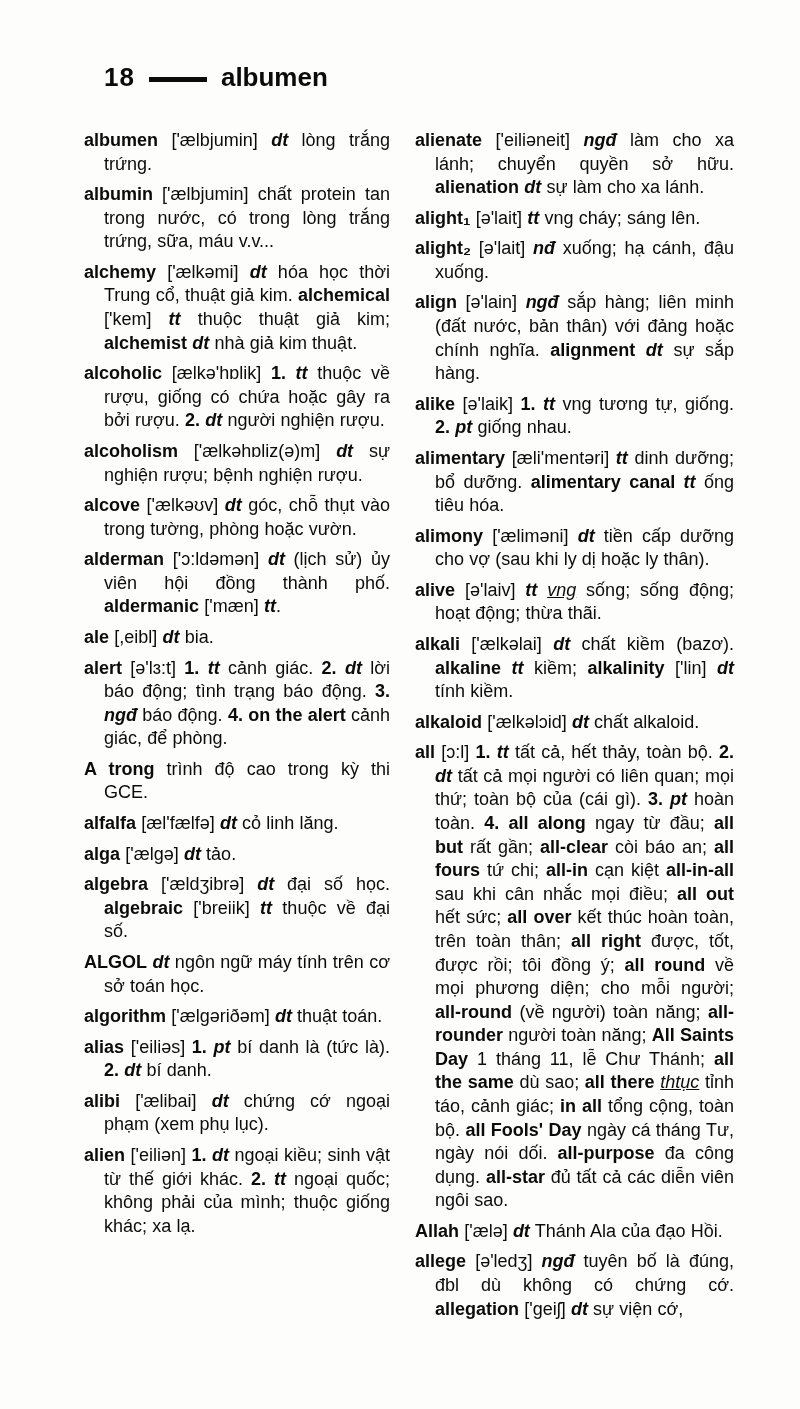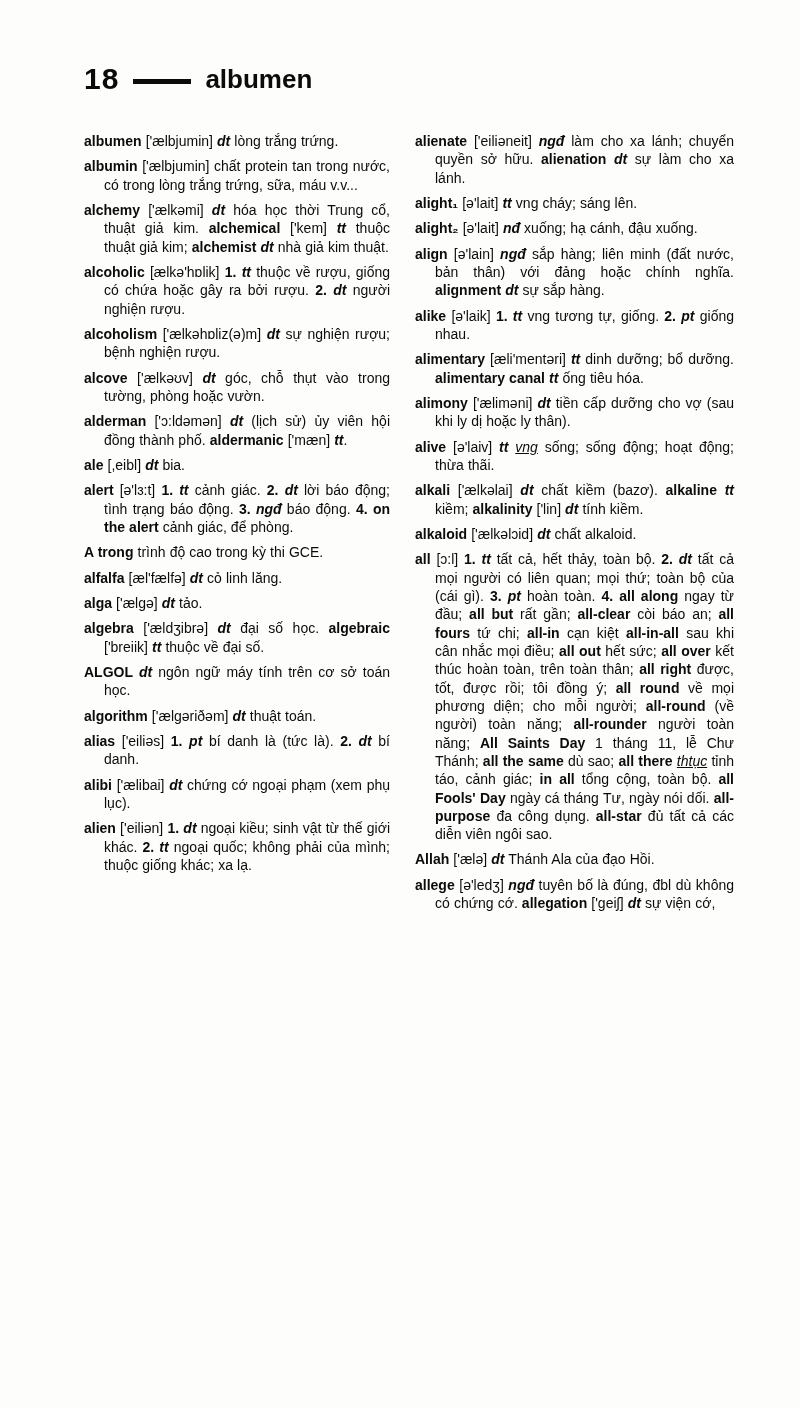--- a/index.html
+++ b/index.html
@@ -14,43 +14,44 @@
     padding: 62px 66px 30px 84px;
     overflow: hidden;
   }
   .header {
     display: flex;
     align-items: center;
     gap: 14px;
     margin-bottom: 36px;
   }
   .page-number {
-    font-size: 30px;
+    font-size: 26px;
     font-weight: 700;
     letter-spacing: 1px;
+    margin-left: 20px;
   }
   .header-dash {
     width: 58px;
     height: 5px;
     background: #0b0b0b;
     margin-top: 4px;
   }
   .guide-word {
     font-size: 26px;
     font-weight: 700;
   }
   .columns {
     display: flex;
     gap: 25px;
   }
   .column { flex: 0 0 auto; }
   .column-left  { width: 306px; }
   .column-right { width: 319px; }
   .entry {
-    font-size: 14px;
+    font-size: 18px;
     line-height: 1.31;
     text-align: justify;
     padding-left: 20px;
     text-indent: -20px;
     margin-bottom: 7px;
     word-spacing: 0.2px;
   }
   .s-r  { font-weight: 400; }
   .s-b  { font-weight: 700; }
   .s-bi { font-weight: 700; font-style: italic; }

